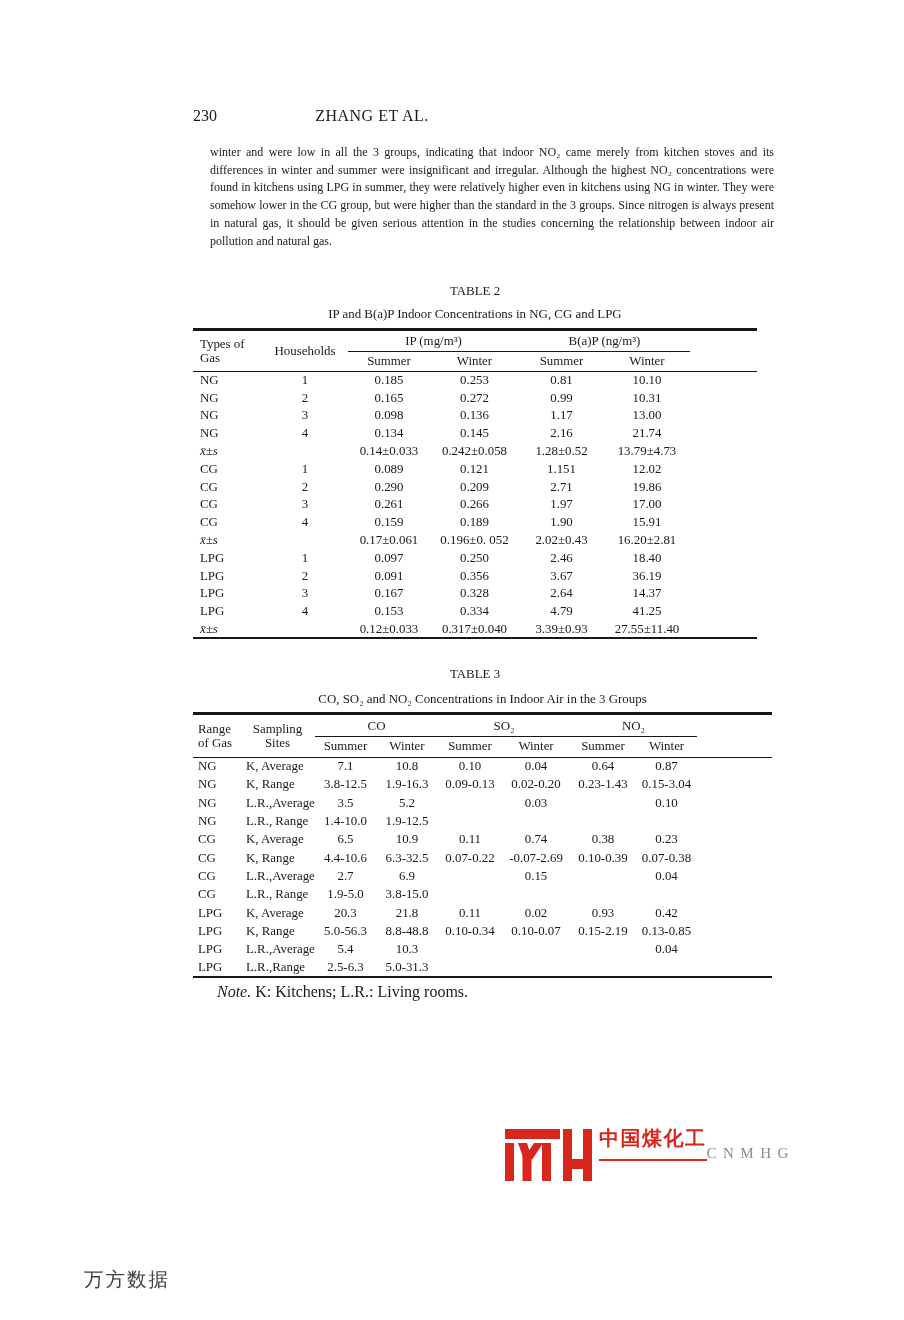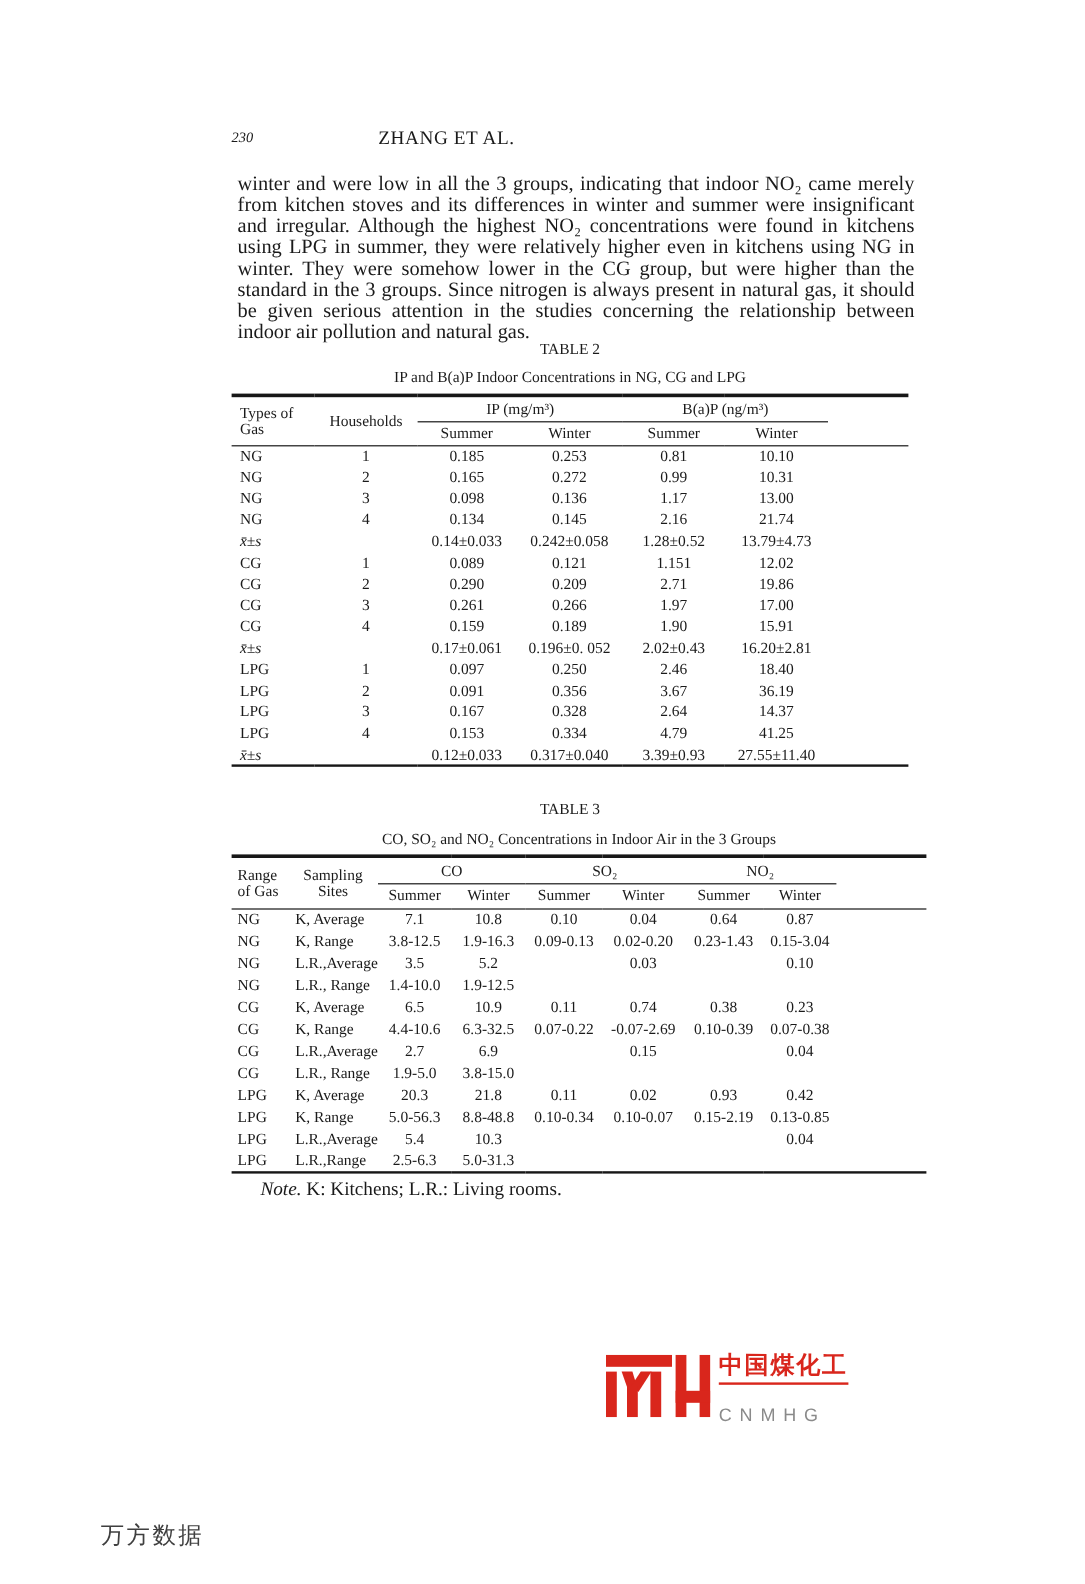--- a/index.html
+++ b/index.html
@@ -8,27 +8,27 @@
     width:904px; height:1320px;
     background:#ffffff;
     position:relative;
     font-family:"Liberation Serif","DejaVu Serif",serif;
     color:#1a1a1a;
     overflow:hidden;
   }
   .abs { position:absolute; }
 
   
-  #page-num  { left:193px; top:107px; font-size:12px;font-style:italic; }
+  #page-num  { left:193px; top:107px; font-size:16px; }
   #run-head  { left:0; top:107px; width:744px; text-align:center; font-size:16px; letter-spacing:0.5px; }
 
   
   #para {
-    left:198px; top:144px; width:564px;
-    font-size:17px; line-height:17.7px;
+    left:210px; top:144px; width:564px;
+    font-size:12px; line-height:17.7px;
     text-align:justify;
   }
 
   
   .tbl-label, .tbl-caption { width:564px; text-align:center; font-size:12.9px; }
   #t2-label   { left:193px; top:284px; }
   #t2-caption { left:193px; top:307px; }
   #t3-label   { left:193px; top:667px; }
   #t3-caption { left:193px; top:692px; width:579px; }
 
@@ -73,21 +73,21 @@
   td.var, .italic { font-style:italic; }
 
   
   #note { left:217px; top:983px; font-size:16px; }
 
   
   #logo { left:505px; top:1127px; display:flex; align-items:flex-start; gap:7px;
           font-family:"Liberation Sans","DejaVu Sans",sans-serif; }
   #logo-mark { display:block; margin-top:2px; }
   #logo-mark g { fill:var(--logo-red,#d9261c); }
-  .logo-textcol { display:flex; flex-direction:column; }
+  .logo-textcol { display:flex; flex-direction:row;font-family:Liberation Serif, serif; }
   #logo-cn {
     color:var(--logo-red,#d9261c);
     font-size:20px; font-weight:600; letter-spacing:1.5px; line-height:22px;
     padding-bottom:3px; border-bottom:2.5px solid var(--logo-red,#d9261c);
   }
   #logo-latin {
     color:var(--logo-gray,#8a8a8a);
     font-size:15px; letter-spacing:6.5px; line-height:16px; margin-top:18px;
   }
 

